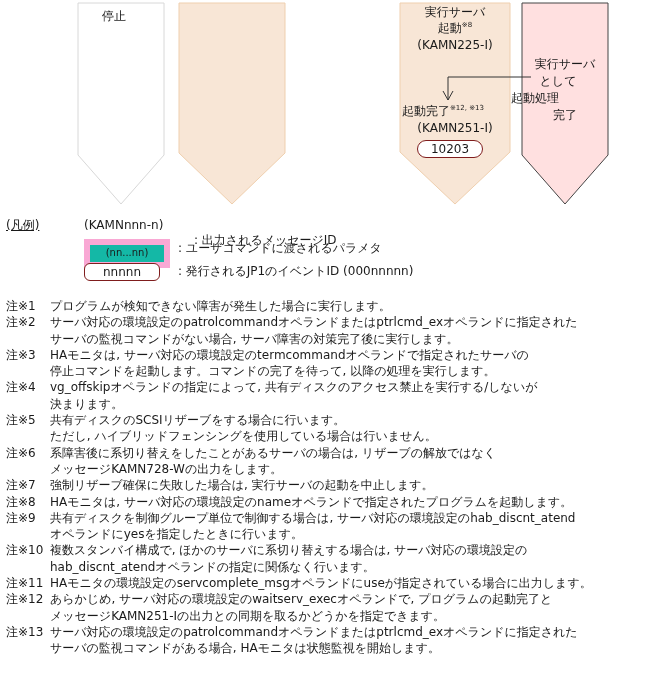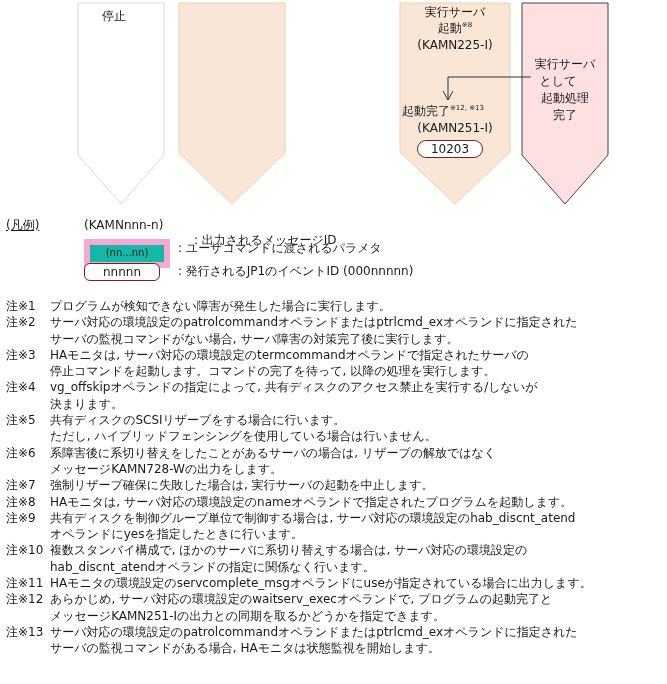--- a/index.html
+++ b/index.html
@@ -38,21 +38,21 @@
 </div>
 <div class="lbl" style="left:400px;top:37px;width:110px;">(KAMN225-I)</div>
 <div class="lbl" style="left:402px;top:103px;width:110px;text-align:left;">
   <span>起動完了</span><span class="sup">※12, ※13</span>
 </div>
 <div class="lbl" style="left:400px;top:120px;width:110px;">(KAMN251-I)</div>
 <div class="pill" style="left:417px;top:140px;width:64px;height:16px;">10203</div>
 
 <div class="lbl" style="left:522px;top:56px;width:86px;">実行サーバ</div>
 <div class="lbl" style="left:522px;top:73px;width:72px;">として</div>
-<div class="lbl" style="left:522px;top:90px;width:86px;">起動処理</div>
+<div class="lbl" style="left:492px;top:90px;width:86px;">起動処理</div>
 <div class="lbl" style="left:522px;top:107px;width:86px;">完了</div>
 
 <div class="legend-row" style="left:6px;top:217px;text-decoration:underline;">(凡例)</div>
 <div class="legend-row" style="left:84px;top:217px;">(KAMNnnn-n)</div>
 <div class="legend-row" style="left:194px;top:217px;margin-top:15px;">: 出力されるメッセージID</div>
 <div class="box" style="left:84px;top:239px;width:74px;height:17px;">(nn...nn)</div>
 <div class="legend-row" style="left:178px;top:240px;">: ユーザコマンドに渡されるパラメタ</div>
 <div class="pill" style="left:84px;top:263px;width:74px;height:16px;border-radius:6px;">nnnnn</div>
 <div class="legend-row" style="left:178px;top:263px;">: 発行されるJP1のイベントID (000nnnnn)</div>
 

